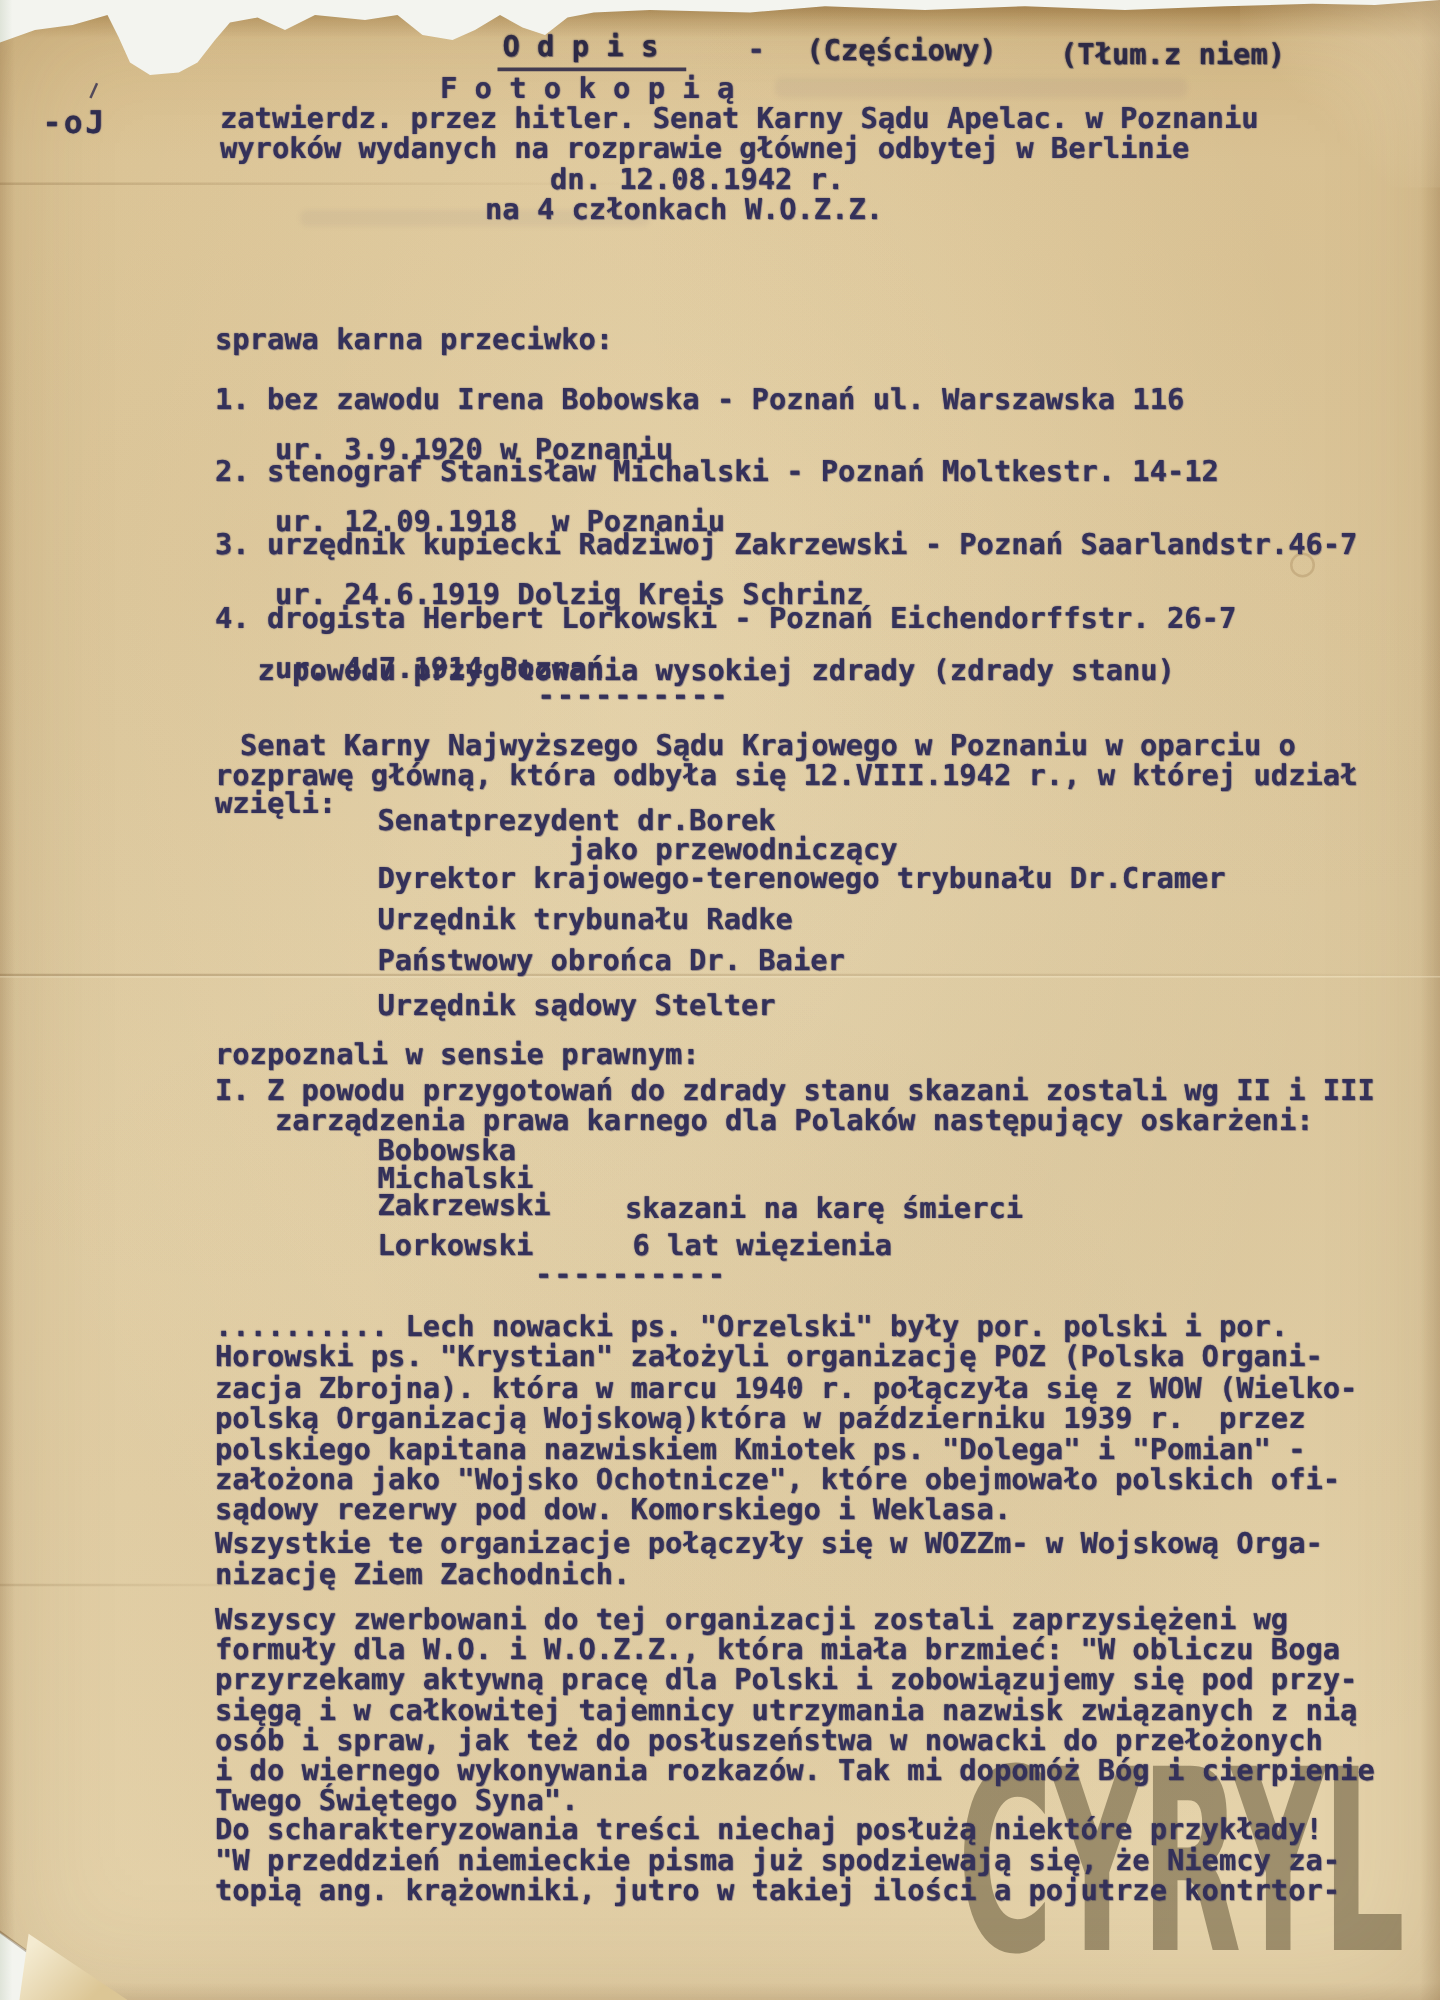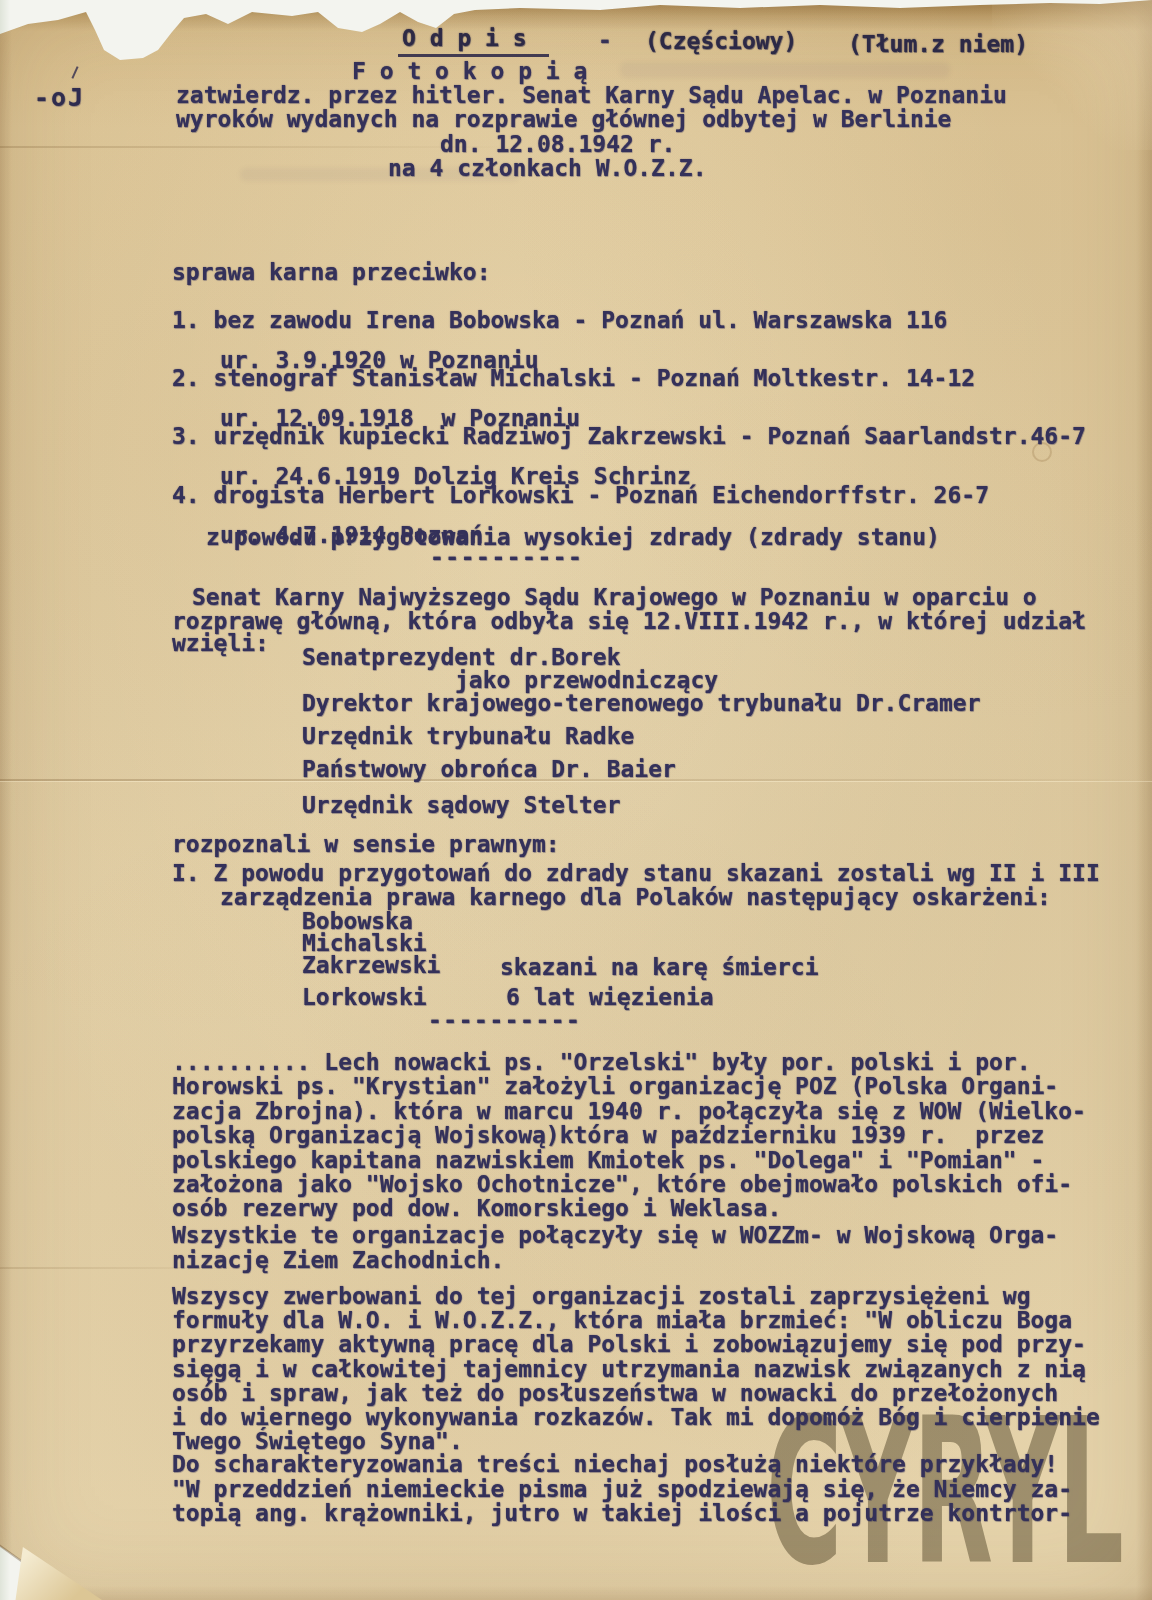--- a/index.html
+++ b/index.html
@@ -158,21 +158,21 @@
     <div class="t" style="left:506px;top:985px;">6 lat więzienia</div>
     <div class="t divider" style="left:428px;top:1008px;">----------</div>
 
     <div class="para lh244" style="left:172px;top:1050px;">
       <div class="t">.......... Lech nowacki ps. "Orzelski" były por. polski i por.</div>
       <div class="t">Horowski ps. "Krystian" założyli organizację POZ (Polska Organi-</div>
       <div class="t">zacja Zbrojna). która w marcu 1940 r. połączyła się z WOW (Wielko-</div>
       <div class="t">polską Organizacją Wojskową)która w październiku 1939 r.  przez</div>
       <div class="t">polskiego kapitana nazwiskiem Kmiotek ps. "Dolega" i "Pomian" -</div>
       <div class="t">założona jako "Wojsko Ochotnicze", które obejmowało polskich ofi-</div>
-      <div class="t">osób rezerwy pod dow. Komorskiego i Weklasa.</div>
+      <div class="t">sądowy rezerwy pod dow. Komorskiego i Weklasa.</div>
     </div>
 
     <div class="para lh246" style="left:172px;top:1223px;">
       <div class="t">Wszystkie te organizacje połączyły się w WOZZm- w Wojskową Orga-</div>
       <div class="t">nizację Ziem Zachodnich.</div>
     </div>
 
     <div class="para lh242" style="left:172px;top:1284px;">
       <div class="t">Wszyscy zwerbowani do tej organizacji zostali zaprzysiężeni wg</div>
       <div class="t">formuły dla W.O. i W.O.Z.Z., która miała brzmieć: "W obliczu Boga</div>

